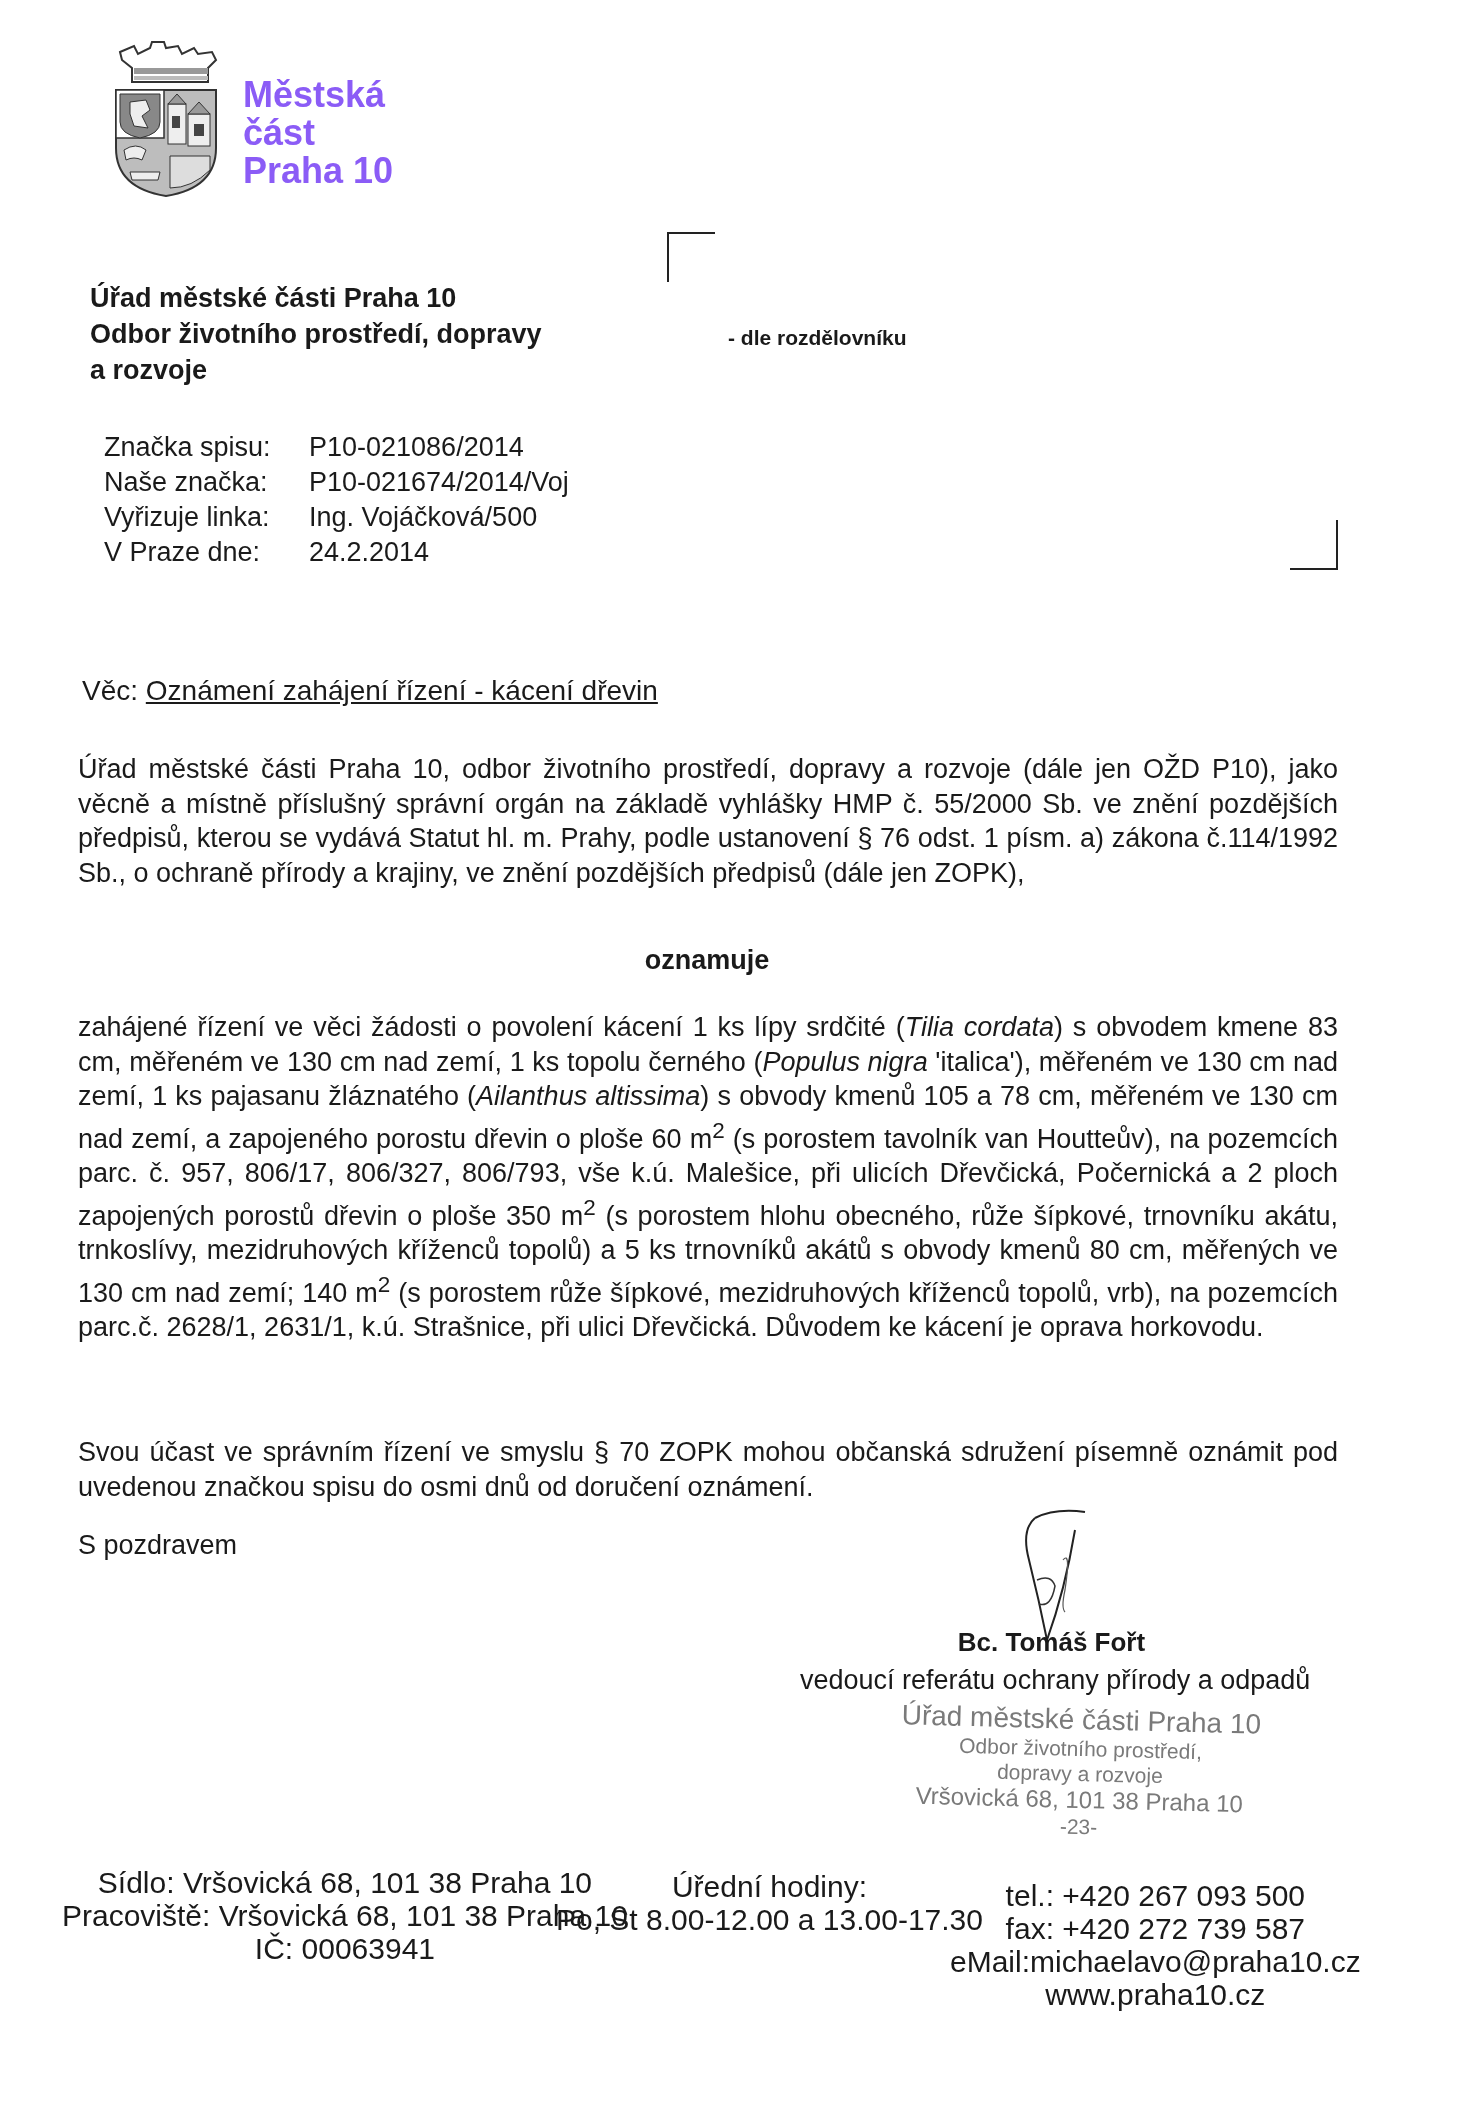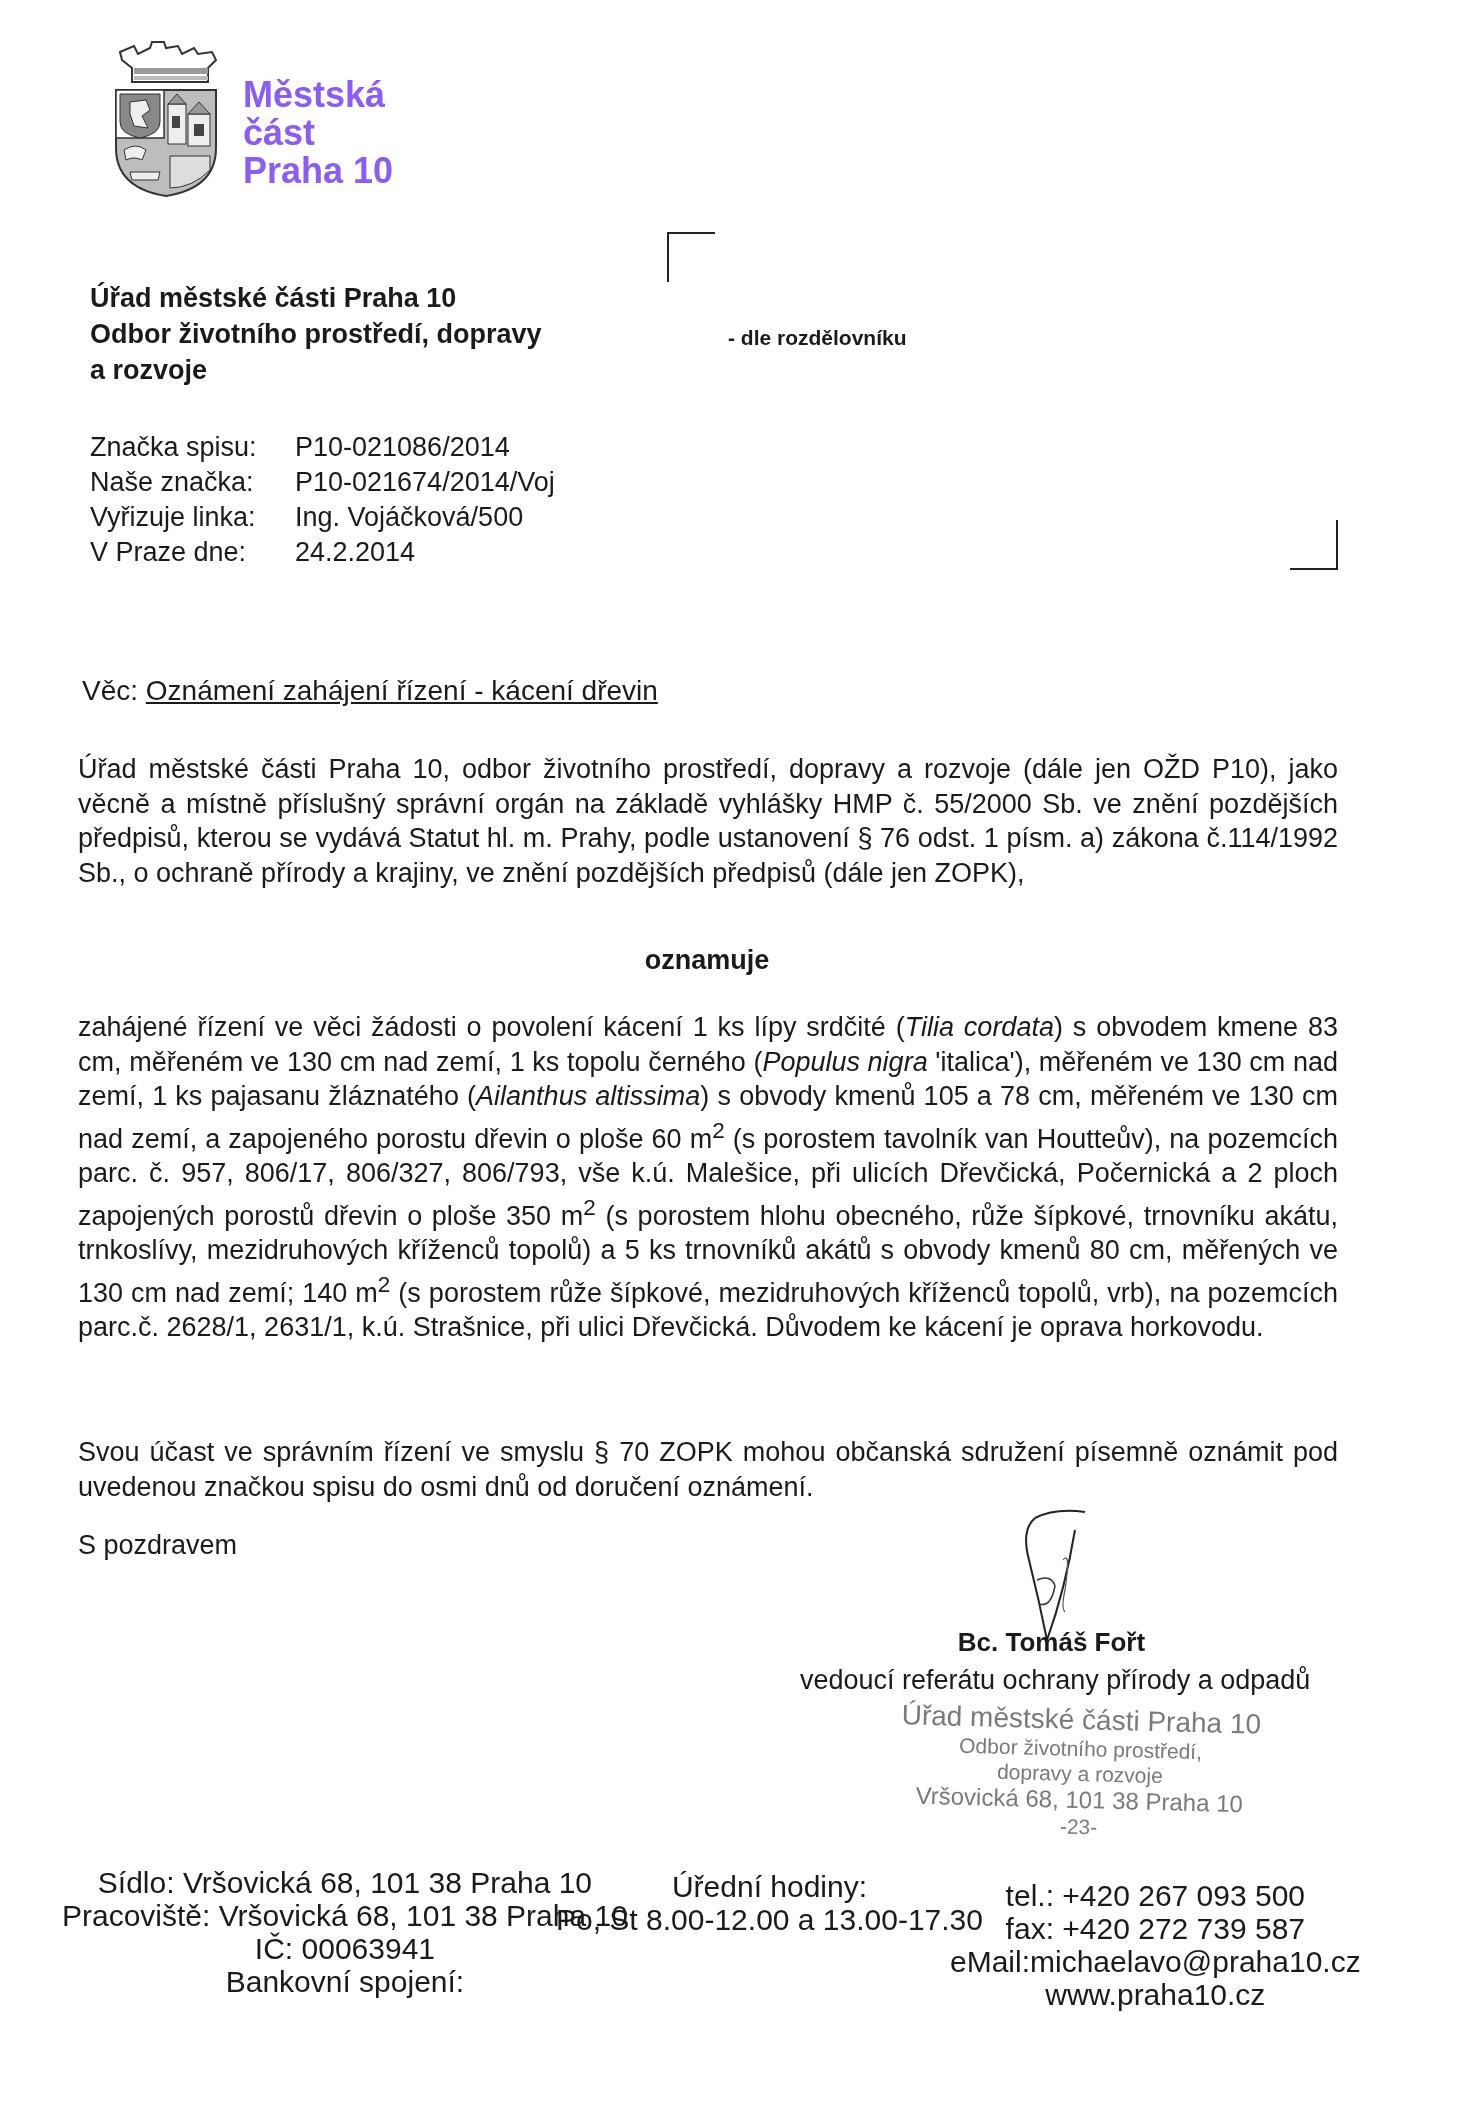--- a/index.html
+++ b/index.html
@@ -18,21 +18,21 @@
   
   #sender { left: 90px; top: 280px; font-size: 27px; line-height: 36px; font-weight: bold; }
   #recipient { left: 728px; top: 326px; font-size: 21px; font-weight: bold; }
   .corner { border-color: #222; border-style: solid; }
   #corner-tl { left: 667px; top: 232px; width: 46px; height: 48px; border-width: 2px 0 0 2px; }
   #corner-br { left: 1290px; top: 520px; width: 46px; height: 48px; border-width: 0 2px 2px 0; }
 
   
   #refs { left: 90px; top: 430px; font-size: 27px; line-height: 35px; }
   #refs .row { display: flex; white-space: nowrap; }
-  #refs .lbl { width: 205px; }
+  #refs .lbl { width: 205px; margin-left: 14px; }
 
   
   #subject { left: 82px; top: 675px; font-size: 28px; white-space: nowrap; }
   #subject .u { text-decoration: underline; }
 
   
   .para { left: 78px; width: 1260px; font-size: 27px; line-height: 34.5px; text-align: justify; }
   #p1 { top: 752px; }
   #announce { left: 0; width: 1414px; top: 945px; text-align: center; font-size: 27px; font-weight: bold; }
   #p2 { top: 1010px; }
@@ -144,21 +144,20 @@
   <div class="s2">Odbor životního prostředí,</div>
   <div class="s2">dopravy a rozvoje</div>
   <div class="s2" style="font-size:24px;line-height:28px;">Vršovická 68, 101 38 Praha 10</div>
   <div class="s2">-23-</div>
 </div>
 
 <div id="foot-left" class="abs foot narrow">
   <div>Sídlo: Vršovická 68, 101 38 Praha 10</div>
   <div>Pracoviště: Vršovická 68, 101 38 Praha 10</div>
   <div>IČ: 00063941</div>
-  <div>Bankovní spojení:</div>
 </div>
 <div id="foot-mid" class="abs foot narrow">
   <div>Úřední hodiny:</div>
   <div>Po, St  8.00-12.00 a 13.00-17.30</div>
 </div>
 <div id="foot-right" class="abs foot narrow">
   <div>tel.: +420 267 093 500</div>
   <div>fax: +420 272 739 587</div>
   <div>eMail:michaelavo@praha10.cz</div>
   <div>www.praha10.cz</div>

